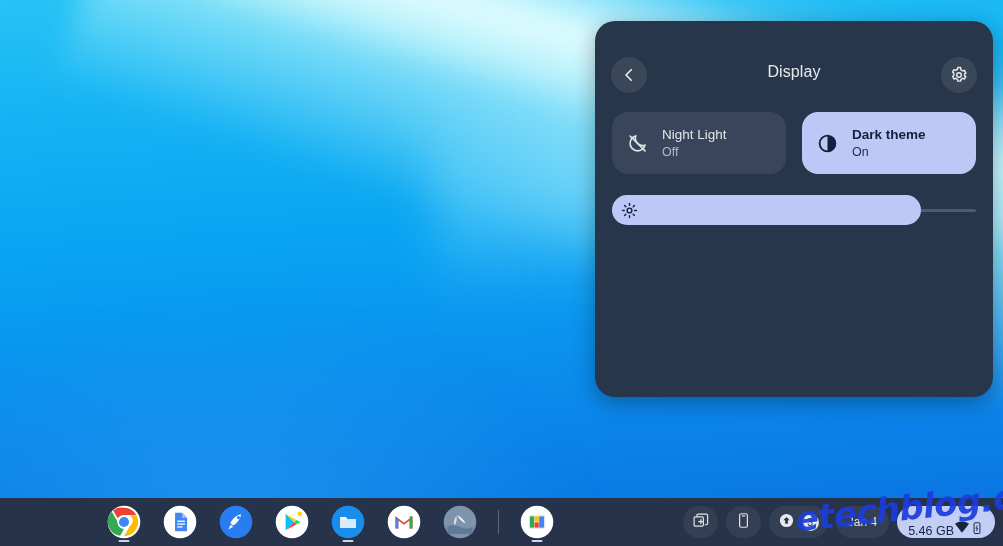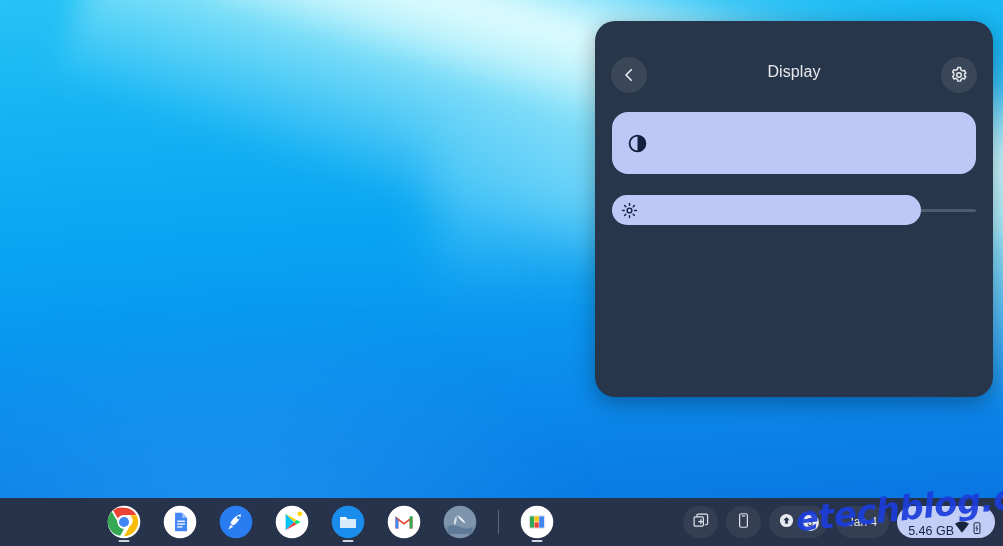--- a/index.html
+++ b/index.html
@@ -271,27 +271,43 @@
           <svg width="18" height="18" viewBox="0 0 24 24" fill="none" stroke="#e8eaed" stroke-width="1.9">
             <circle cx="12" cy="12" r="3.1"></circle>
             <path d="M19.4 13.5a7.7 7.7 0 0 0 0-3l1.8-1.4-1.9-3.3-2.2.9a7.6 7.6 0 0 0-2.6-1.5L14.2 2h-3.8l-.3 2.3a7.6 7.6 0 0 0-2.6 1.5l-2.2-.9L3.4 8.2l1.8 1.4a7.7 7.7 0 0 0 0 3l-1.8 1.4 1.9 3.3 2.2-.9a7.6 7.6 0 0 0 2.6 1.5l.3 2.3h3.8l.3-2.3a7.6 7.6 0 0 0 2.6-1.5l2.2.9 1.9-3.3z" stroke-linejoin="round"></path>
           </svg>
         </span>
       </div>
     </div>
 
     <div class="tiles">
 
+      <div class="tile off">
+        <span class="tile-icon">
+          <svg width="21" height="21" viewBox="0 0 24 24" fill="none" stroke="#e4e6ea" stroke-width="1.8" stroke-linecap="round">
+            <path d="M20.5 14.1A8.6 8.6 0 0 1 9.9 3.5a8.6 8.6 0 1 0 10.6 10.6z"></path>
+            <line x1="3.6" y1="3.4" x2="20.6" y2="20.4"></line>
+          </svg>
+        </span>
+        <span class="tile-text">
+          <span class="tile-label">Night Light</span>
+          <span class="tile-state">Off</span>
+        </span>
+      </div>
 
       <div class="tile on">
         <span class="tile-icon">
           <svg width="21" height="21" viewBox="0 0 24 24">
             <circle cx="12" cy="12" r="9" fill="none" stroke="#12223e" stroke-width="2.1"></circle>
             <path d="M12 3 A9 9 0 0 1 12 21 Z" fill="#12223e"></path>
           </svg>
+        </span>
+        <span class="tile-text">
+          <span class="tile-label">Dark theme</span>
+          <span class="tile-state">On</span>
         </span>
       </div>
     </div>
 
     <div class="slider-row">
       <div class="slider-track"></div>
       <div class="slider-fill" style="width: 85%;">
         <span class="slider-knob-icon">
           <svg width="17" height="17" viewBox="0 0 24 24" fill="none" stroke="#12223e" stroke-width="2">
             <circle cx="12" cy="12" r="3.4"></circle>

